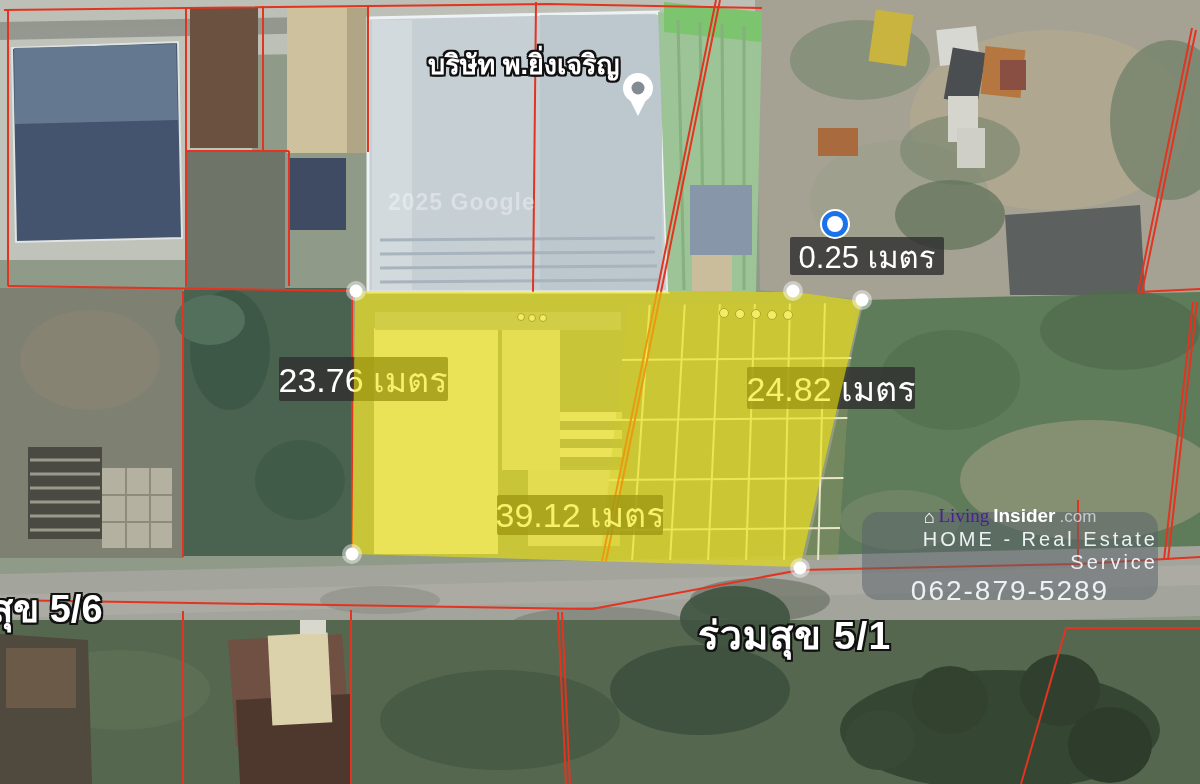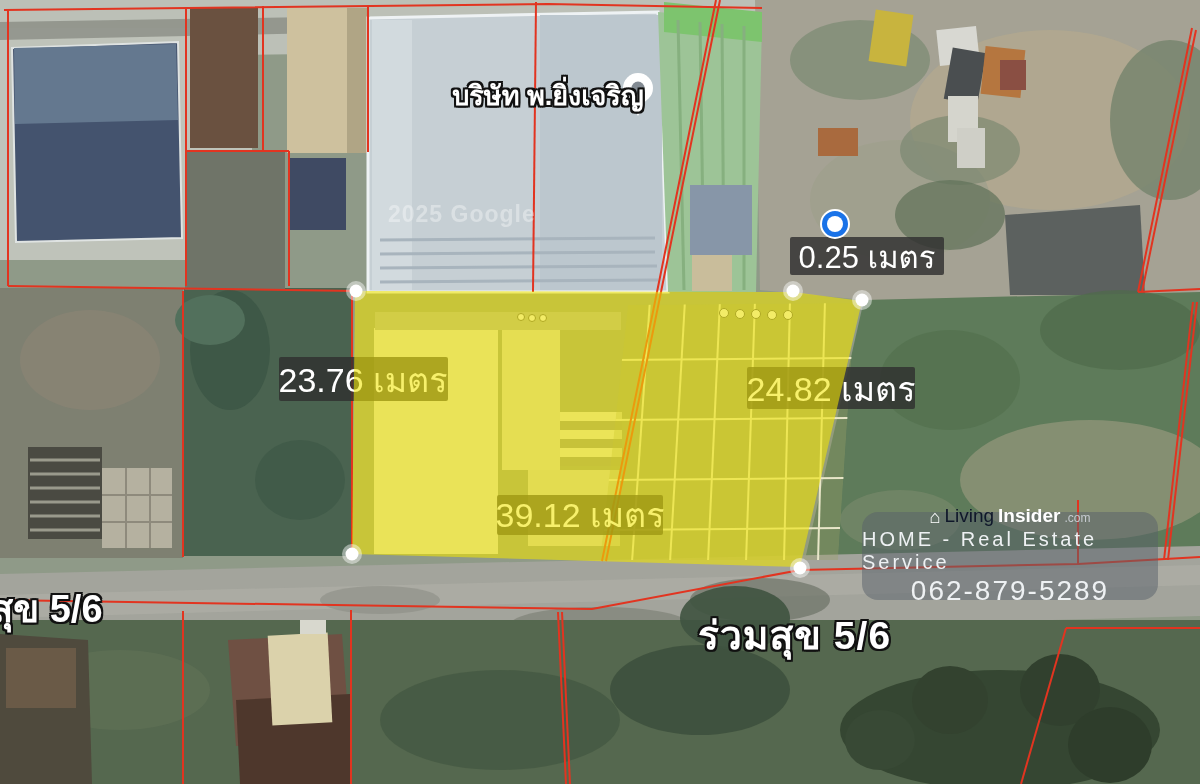--- a/index.html
+++ b/index.html
@@ -8,34 +8,34 @@
     font-family:"Liberation Sans","DejaVu Sans",sans-serif;
     background:#8f9a88;
   }
   .stage svg{position:absolute;inset:0;display:block;}
   .mlabel-rect{fill:#2f2f2f;fill-opacity:.82;}
   .mlabel-text{fill:#ffffff;font-size:34px;text-anchor:middle;font-weight:400;}
   .mlabel-text.small{font-size:31px;}
   .overlay-label{position:absolute;color:#fff;font-weight:700;white-space:nowrap;
     text-shadow:-2px -2px 0 #111,2px -2px 0 #111,-2px 2px 0 #111,2px 2px 0 #111,
                  0 -2px 0 #111,0 2px 0 #111,-2px 0 0 #111,2px 0 0 #111;}
-  .place-label{left:428px;top:78px;width:240px;text-align:center;font-size:27px;line-height:36px;}
+  .place-label{left:428px;top:47px;width:240px;font-size:27px;line-height:36px;}
   .road-label-left{left:-10px;top:578px;font-size:38px;}
   .road-label-main{left:698px;top:604px;font-size:39px;letter-spacing:1px;}
-  .google-copyright{position:absolute;left:388px;top:201px;font-size:23px;letter-spacing:1px;
+  .google-copyright{position:absolute;left:388px;top:189px;font-size:23px;letter-spacing:1px;
     color:rgba(255,255,255,.36);font-weight:700;}
   .wm-card{position:absolute;left:862px;top:512px;width:296px;height:88px;border-radius:16px;
     background:rgba(88,95,105,.5);display:flex;flex-direction:column;align-items:center;
     justify-content:center;gap:1px;color:#e9ecee;}
   .wm-brand{display:flex;align-items:baseline;gap:4px;font-size:19px;}
   .wm-house{font-size:18px;color:#fff;transform:translateY(1px);}
-  .wm-living{font-weight:300;color:#0f172a;}
+  .wm-living{font-weight:300;color:#4c1d95;font-family:Liberation Serif, serif;}
   .wm-insider{font-weight:700;color:#ffffff;text-align:right;}
-  .wm-tld{font-size:12px;color:#c6cbd0;}
-  .wm-tagline{font-size:20px;letter-spacing:3px;color:#eef1f3;}
+  .wm-tld{font-size:17px;color:#c6cbd0;}
+  .wm-tagline{font-size:20px;letter-spacing:3px;color:#eef1f3;text-align:right;}
   .wm-phone{font-size:28px;letter-spacing:2px;color:#eef1f3;}
 </style>
 </head>
 <body>
 
 <div class="stage">
 <svg viewBox="0 0 1200 784" width="1200" height="784">
   <defs>
     <clipPath id="farmClip">
           <polygon points="628,305 855,303 838,560 600,560"></polygon>
@@ -272,21 +272,21 @@
 </svg>
 
   <div class="overlay-label place-label">
     <div>บริษัท พ.ยิ่งเจริญ</div>
   </div>
 
   <div class="google-copyright">2025 Google</div>
 
   <div class="overlay-label road-label-left">สุข 5/6</div>
 
-  <div class="overlay-label road-label-main">ร่วมสุข 5/6</div>
+  <div class="overlay-label road-label-main">ร่วมสุข 5/1</div>
 
   <div class="wm-card">
     <div class="wm-brand">
       <span class="wm-house">⌂</span>
       <span class="wm-living">Living</span>
       <span class="wm-insider">Insider</span>
       <span class="wm-tld">.com</span>
     </div>
     <div class="wm-tagline">HOME - Real Estate Service</div>
     <div class="wm-phone">062-879-5289</div>

